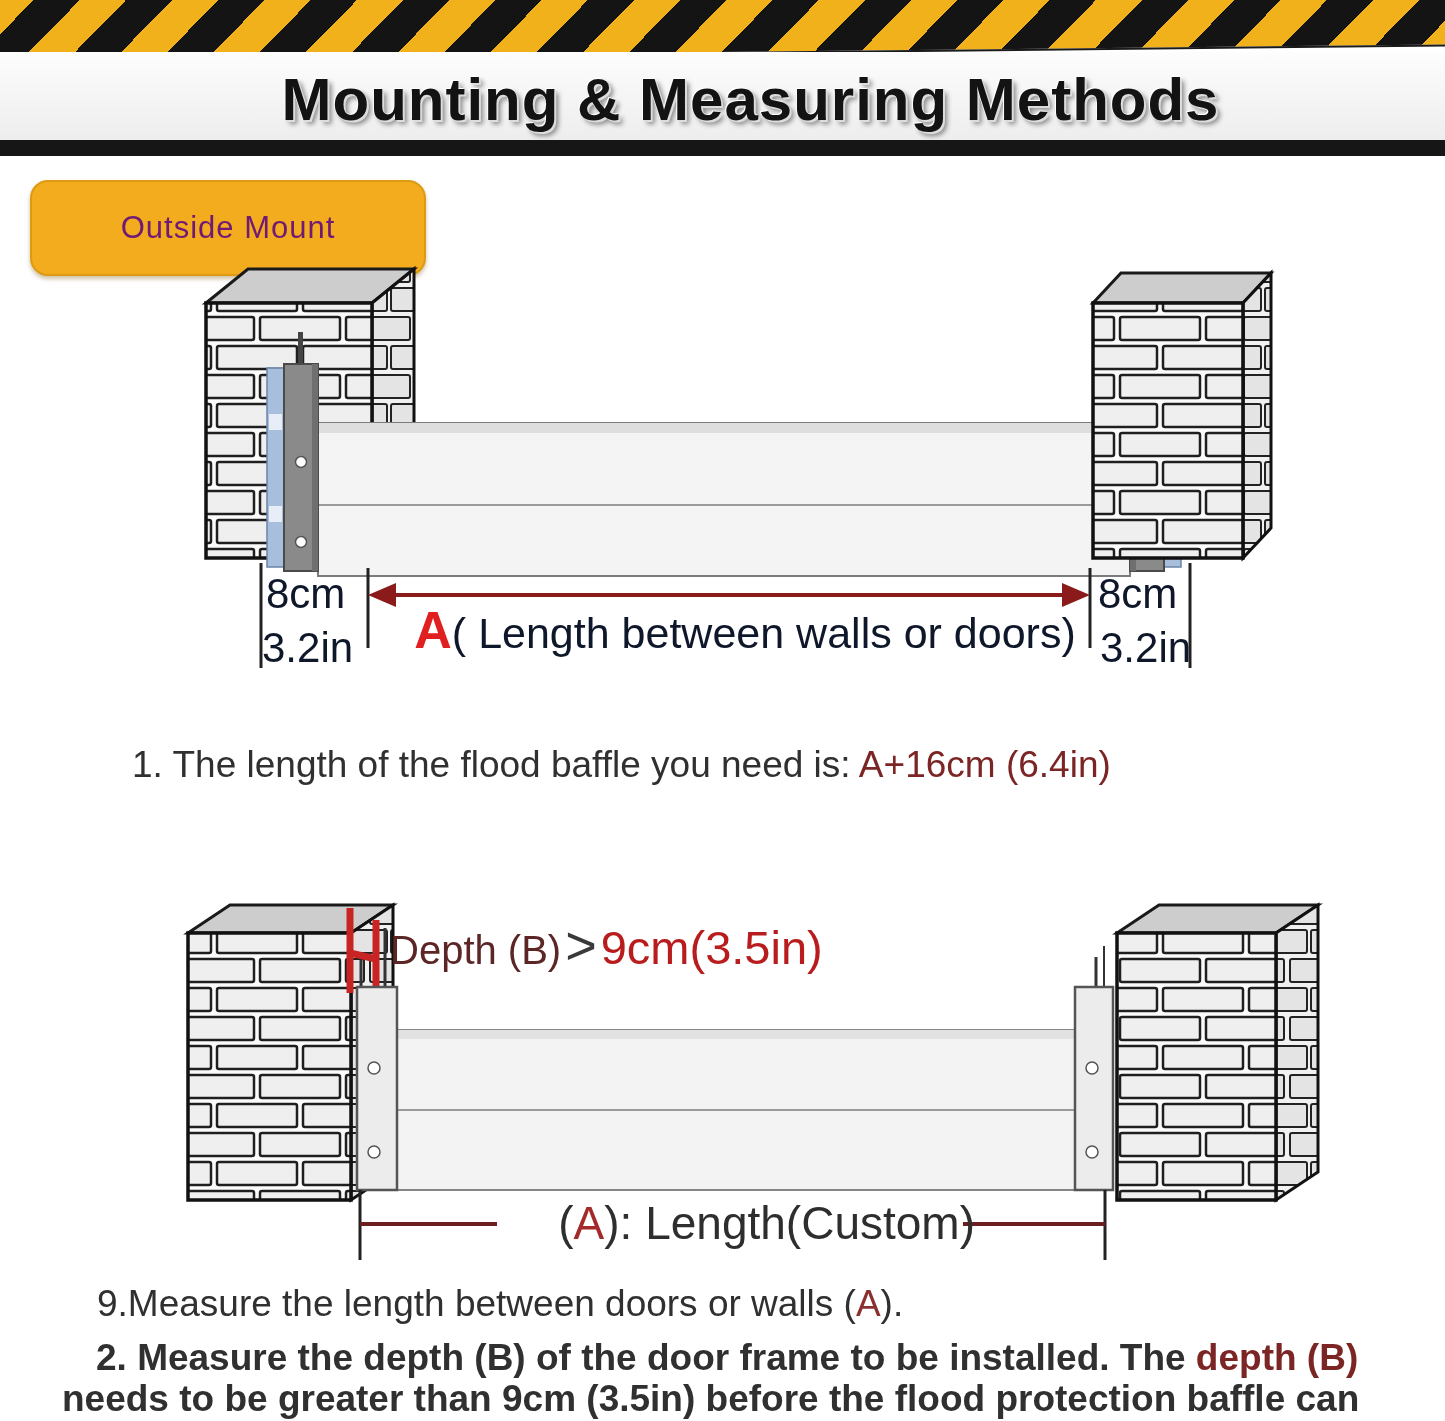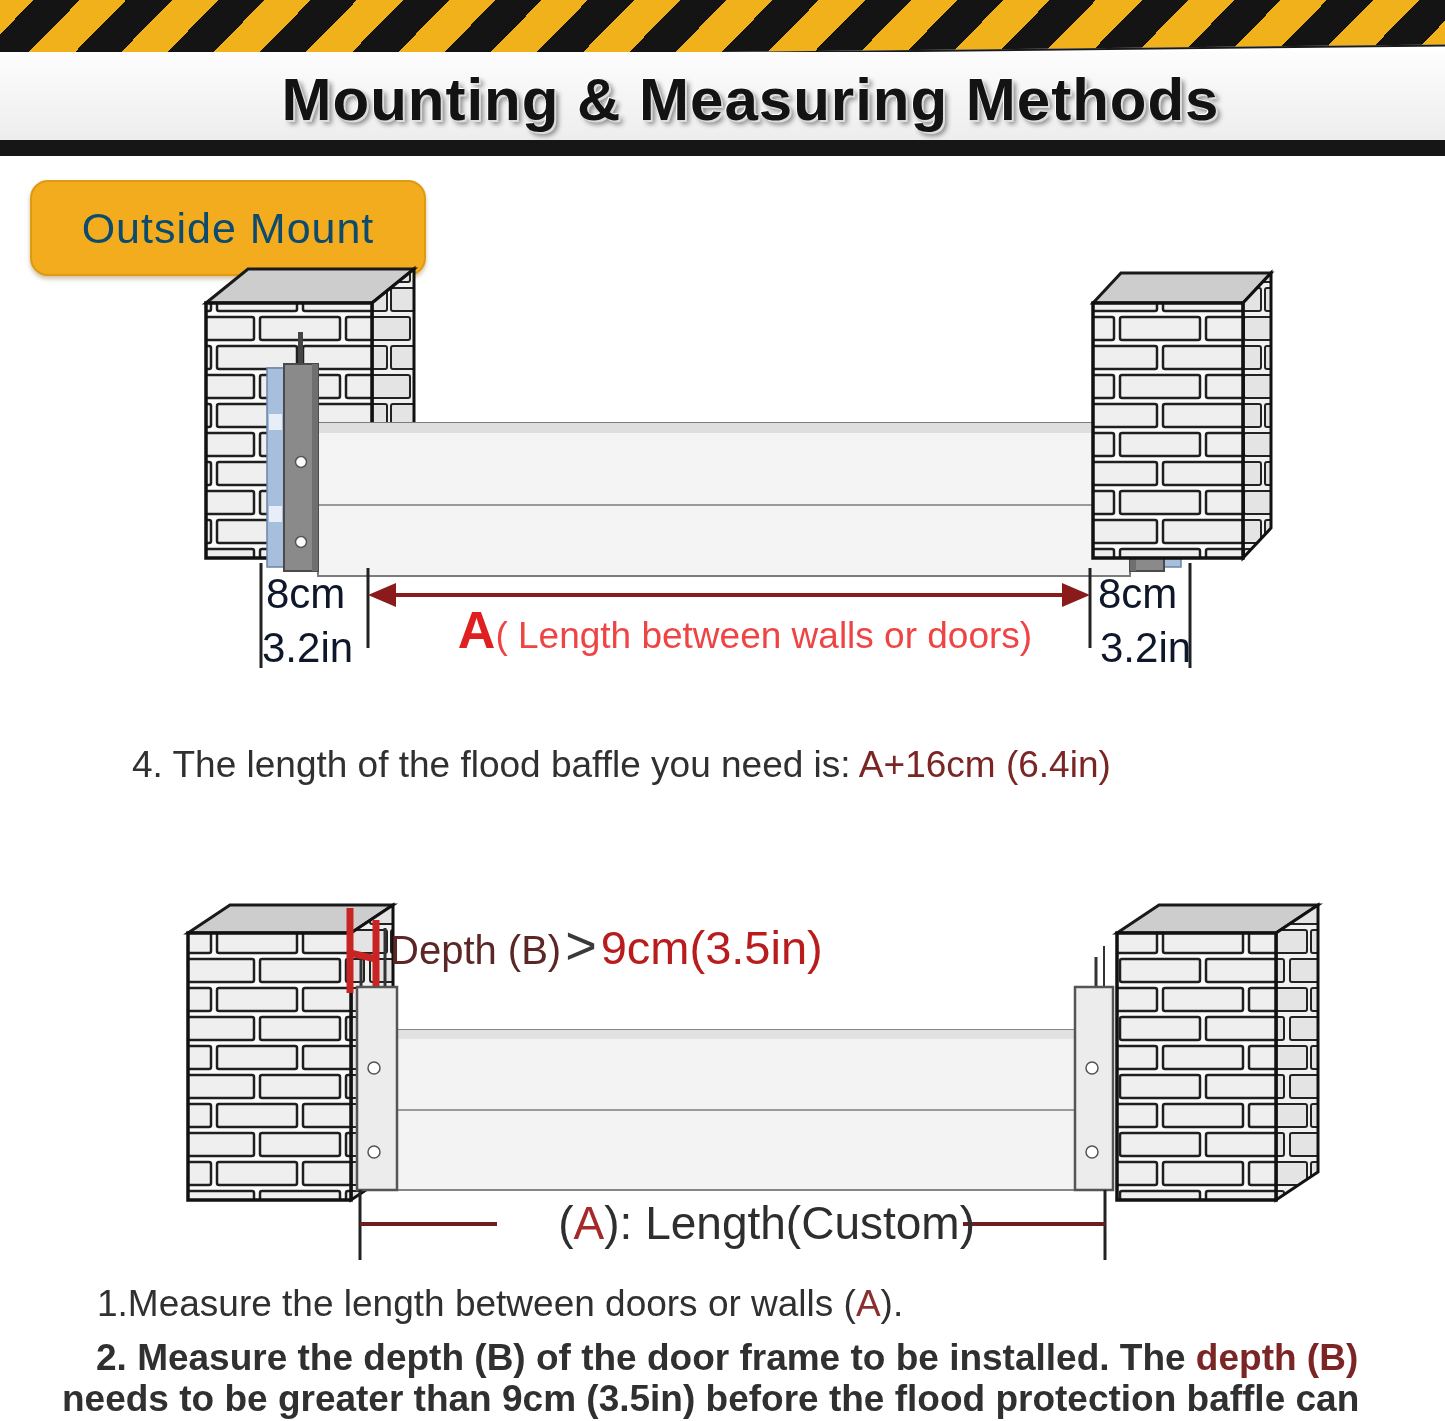--- a/index.html
+++ b/index.html
@@ -24,35 +24,35 @@
     text-shadow:-1px -1px 0 #ffffff, 2px 2px 0 #dcdcdc, 4px 4px 5px rgba(0,0,0,.45);
     white-space:nowrap;
   }
   .blackbar{position:absolute;top:140px;left:0;width:1445px;height:16px;background:#161616;}
   
   .badge{
     position:absolute;left:30px;background:#f2ac1e;border:2px solid #dd9a12;
     border-radius:18px;display:flex;align-items:center;justify-content:center;
     box-shadow:0 3px 4px rgba(120,80,0,.35);
   }
-  .badge span{font-size:43px;color:#0c4a6e;letter-spacing:1px;}
+  .badge span{font-size:31px;color:#701a75;letter-spacing:1px;}
   #badge-outside{top:180px;width:392px;height:92px;}
   #badge-inside{top:806px;width:392px;height:96px;}
   
   .diag{position:absolute;left:0;}
   
   .lbl{position:absolute;white-space:nowrap;}
   .gap-cm,.gap-in{font-size:42px;color:#0f172a;}
   #gap-cm-left{left:266px;top:570px;}
   #gap-in-left{left:262px;top:624px;}
   #gap-cm-right{left:1098px;top:570px;}
   #gap-in-right{left:1100px;top:624px;}
   #span-label{left:400px;top:600px;width:690px;text-align:center;}
   #span-label .letter{font-size:52px;font-weight:bold;color:#e02020;}
-  #span-label .caption{font-size:37px;color:#ef4444;}
+  #span-label .caption{font-size:43px;color:#0f172a;}
   .steps{position:absolute;font-size:37px;color:#303030;}
   #out-step1{left:132px;top:692px;}
   #out-step2{left:132px;top:744px;}
   .hl-dark-red{color:#8b3030;}
   .hl-maroon{color:#7b2525;}
   #depth-label{left:390px;top:914px;display:flex;align-items:baseline;}
   #depth-label .d1{font-size:40px;color:#5c2626;}
   #depth-label .d2{font-size:54px;color:#3a3a3a;margin:0 4px;}
   #depth-label .d3{font-size:47px;color:#b91c1c;}
   #len-custom{left:505px;top:1196px;width:470px;text-align:right;font-size:46px;color:#2e2e2e;}
@@ -148,21 +148,21 @@
 
   <div class="lbl gap-cm" id="gap-cm-left">8cm</div>
   <div class="lbl gap-in" id="gap-in-left">3.2in</div>
   <div class="lbl gap-cm" id="gap-cm-right">8cm</div>
   <div class="lbl gap-in" id="gap-in-right">3.2in</div>
   <div class="lbl" id="span-label">
     <span class="letter">A</span><span class="caption">( Length between walls or doors)</span>
   </div>
 
   <div class="steps lbl" id="out-step2">
-    <span>4. The length of the flood baffle you need is: </span><span class="hl-maroon">A+16cm (6.4in)</span><span></span>
+    <span>1. The length of the flood baffle you need is: </span><span class="hl-maroon">A+16cm (6.4in)</span><span></span>
   </div>
 
 
   <svg class="diag" style="top:898px" width="1445" height="380" viewBox="0 0 1445 380">
     <defs>
       <pattern id="bp2" width="86" height="58" patternUnits="userSpaceOnUse">
         <rect width="86" height="58" fill="#fbfbfb"></rect>
         <rect x="2" y="3" width="80" height="23" rx="2" fill="#efefef" stroke="#1f1f1f" stroke-width="2.5"></rect>
         <rect x="-41" y="32" width="80" height="23" rx="2" fill="#efefef" stroke="#1f1f1f" stroke-width="2.5"></rect>
         <rect x="45" y="32" width="80" height="23" rx="2" fill="#efefef" stroke="#1f1f1f" stroke-width="2.5"></rect>
@@ -226,19 +226,19 @@
   <div class="lbl" id="depth-label">
     <span class="d1">Depth (B) </span>
     <span class="d2">&gt;</span>
     <span class="d3">9cm(3.5in)</span>
   </div>
   <div class="lbl" id="len-custom">
     <span>(</span><span class="letter">A</span><span>): Length(Custom)</span>
   </div>
 
   <div class="steps lbl" id="in-step1">
-    <span>1.Measure the length between doors or walls (</span><span class="hl-dark-red">A</span><span>).</span>
+    <span>9.Measure the length between doors or walls (</span><span class="hl-dark-red">A</span><span>).</span>
   </div>
   <div class="steps" id="in-step2">
     <span>2. Measure the depth (B) of the door frame to be installed. The </span><span class="hl-maroon">depth (B)</span><span> needs to be greater than 9cm (3.5in) before the flood protection baffle can be installed.</span>
   </div>
 
 </div>
 
 </body></html>

